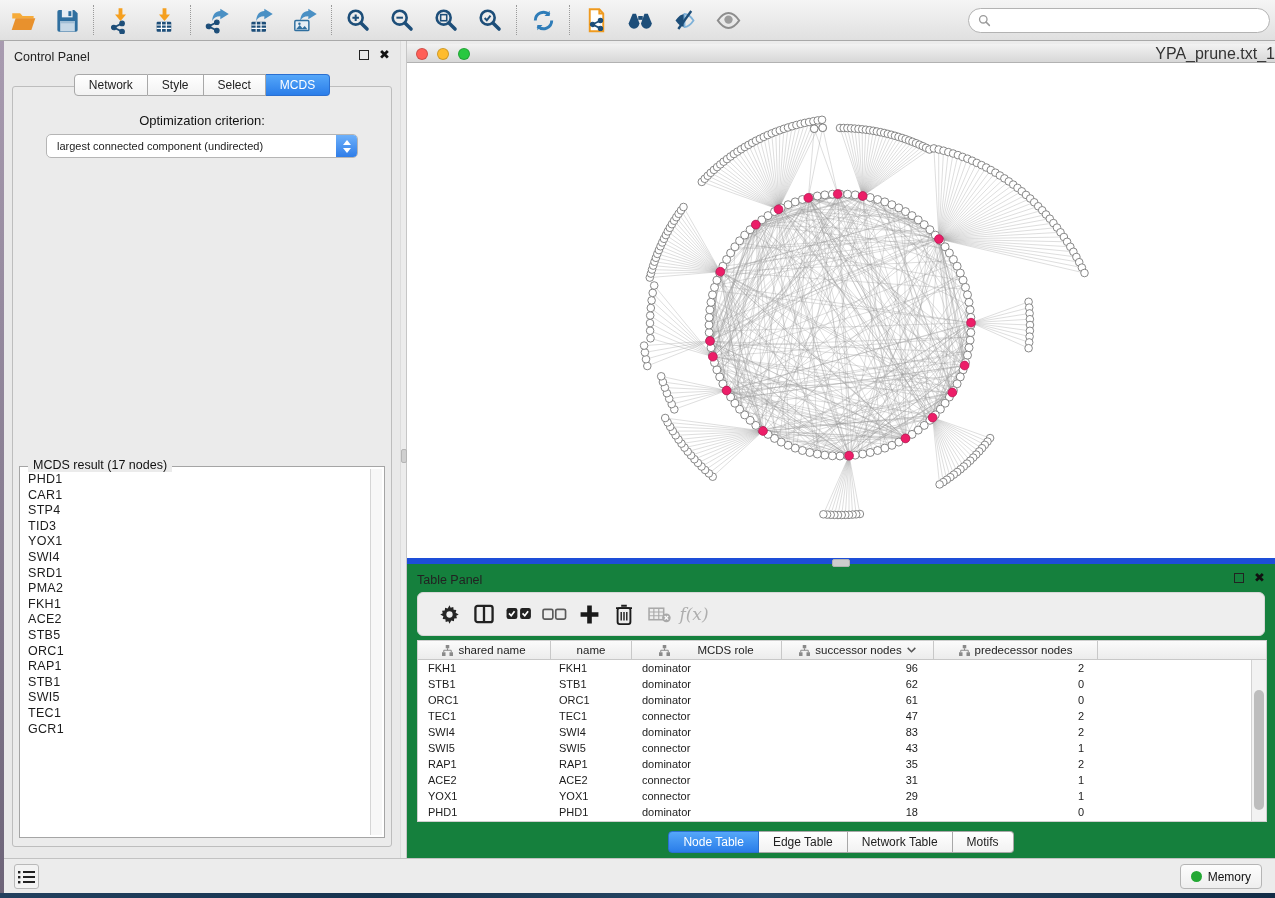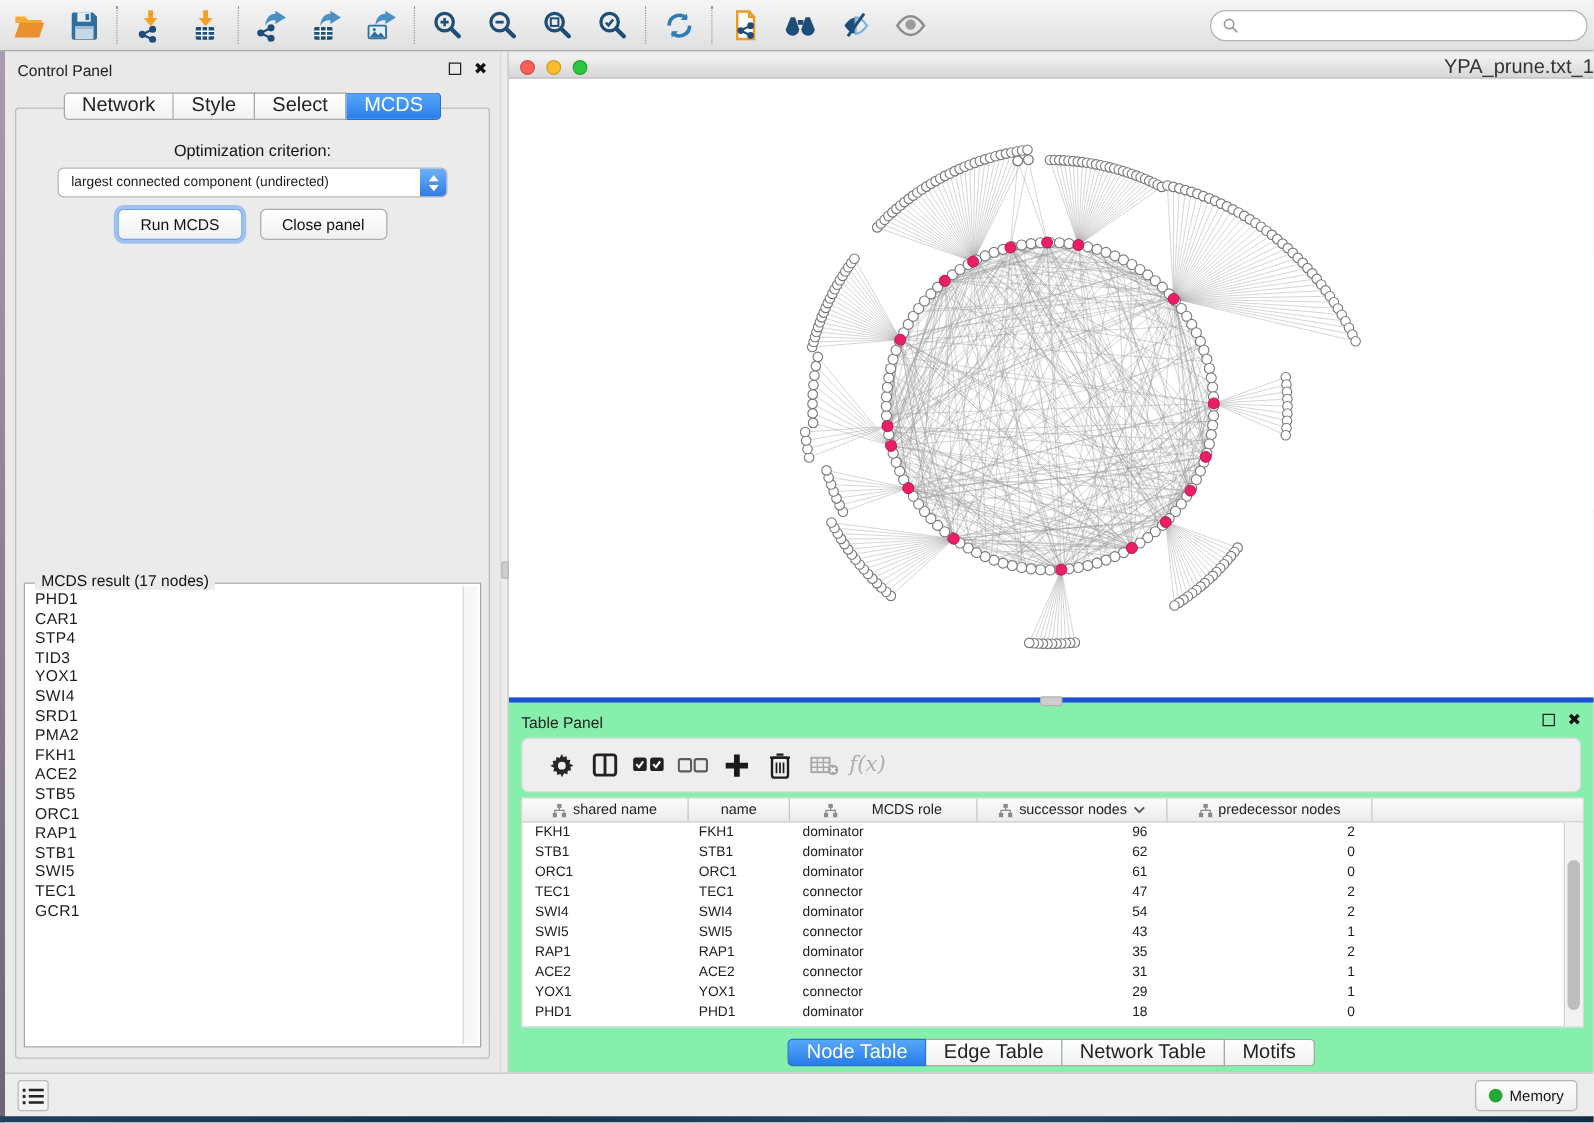--- a/index.html
+++ b/index.html
@@ -23,21 +23,21 @@
 
   
   .control-panel { position:absolute; left:4px; top:41px; width:396px; height:817px; background:#e9e9e9; }
   .cp-titlerow { position:relative; height:32px; }
   .panel-title { position:absolute; left:10px; top:9px; font-size:12.5px; color:#222; }
   .panel-btns { position:absolute; right:10px; top:9px; display:flex; gap:10px; align-items:center; }
   .float-glyph { width:10px; height:10px; border:1.6px solid #222; }
   .close-glyph { font-size:13px; font-weight:700; color:#111; line-height:10px; }
 
   .cp-tabs { position:absolute; top:33px; left:0; right:0; display:flex; justify-content:center; z-index:3; }
-  .seg-tab { height:22px; padding:0 14px; font-size:16px; display:flex; align-items:center;
+  .seg-tab { height:22px; padding:0 14px; font-size:12px; display:flex; align-items:center;
     background:linear-gradient(#ffffff,#f2f2f2); border:1px solid #a8a8a8; border-left:none; color:#222; cursor:default; }
   .seg-tab:first-child { border-left:1px solid #a8a8a8; border-radius:4px 0 0 4px; }
   .seg-tab:last-child { border-radius:0 4px 4px 0; }
   .seg-tab.active { background:linear-gradient(#55a7f9,#2a7de9); color:#fff; border-color:#2a6fd0; }
 
   .cp-content { position:absolute; left:8px; right:8px; top:45px; bottom:11px;
     background:#ebebeb; border:1px solid #bdbdbd; border-radius:3px; }
   .opt-label { position:absolute; top:26px; left:0; right:0; text-align:center; font-size:13px; color:#111; }
   .dropdown { position:absolute; left:33px; top:47px; width:312px; height:24px; background:#fff;
     border:1px solid #b5b5b5; border-radius:5px; display:flex; align-items:center; cursor:default; }
@@ -67,21 +67,21 @@
   .right-area { position:absolute; left:407px; top:41px; right:0; height:817px; }
   .net-titlebar { margin-top:3px; height:19px; background:linear-gradient(#f2f2f2,#d7d7d7);
     border-bottom:1px solid #b2b2b2; position:relative; }
   .traffic { position:absolute; left:9px; top:4px; display:flex; gap:9px; }
   .light { width:12px; height:12px; border-radius:50%; border:0.5px solid rgba(0,0,0,.18); }
   .net-title { text-align:right; font-size:16px; line-height:19px; color:#333; }
   .net-canvas { height:495px; background:#fff; position:relative; }
   .net-canvas svg { position:absolute; inset:0; }
 
   
-  .table-panel { position:absolute; top:517px; left:0; right:0; bottom:0; background:#86efac; border-top:4px solid #1d4ed8; }
+  .table-panel { position:absolute; top:517px; left:0; right:0; bottom:0; background:#15803d; border-top:6px solid #1d4ed8; }
   .h-handle { position:absolute; top:-5px; left:calc(50% - 9px); width:18px; height:8px;
     background:#cdcdcd; border:1px solid #b2b2b2; border-radius:2px; z-index:5; }
   .tp-titlerow { position:relative; height:26px; }
   .tp-toolbar { margin:2px 10px 0 10px; height:44px; background:#eeeeee; border:1px solid #d7d7d7;
     border-radius:6px; display:flex; align-items:center; padding-left:18px; gap:9px; }
   .tp-tool { display:flex; align-items:center; justify-content:center; width:26px; height:26px; cursor:default; }
   .fx-glyph { font-family:"DejaVu Serif",serif; font-style:italic; font-size:17px; color:#a8a8a8; }
 
   .tp-table { position:absolute; left:10px; right:8px; top:76px; bottom:36px; background:#fff; border:1px solid #cfcfcf; }
   .thead { display:flex; height:19px; background:linear-gradient(#fbfbfb,#ececec); border-bottom:1px solid #c8c8c8; }
@@ -289,24 +289,20 @@
       <div class="seg-tab active">MCDS</div>
     </div>
   <div class="cp-content">
     <div class="opt-label">Optimization criterion:</div>
     <div class="dropdown">
       <span class="dd-value">largest connected component (undirected)</span>
       <span class="dd-stepper">
           <span class="tri-up"></span>
           <span class="tri-dn"></span>
         </span>
-    </div>
-    <div class="btn-row">
-      <button class="push-btn focused">Run MCDS</button>
-      <button class="push-btn">Close panel</button>
     </div>
     <div class="mcds-fieldset">
       <span class="mcds-legend">MCDS result (17 nodes)</span>
       <div class="mcds-list" id="mcds-list">
           <div class="mcds-item">PHD1</div>
           <div class="mcds-item">CAR1</div>
           <div class="mcds-item">STP4</div>
           <div class="mcds-item">TID3</div>
           <div class="mcds-item">YOX1</div>
           <div class="mcds-item">SWI4</div>
@@ -1400,21 +1396,21 @@
             <div class="td" style="width: 133px; padding-left: 10px; padding-right: 0px;">TEC1</div>
             <div class="td" style="width: 81px; padding-left: 8px; padding-right: 0px;">TEC1</div>
             <div class="td" style="width: 150px; padding-left: 10px; padding-right: 0px;">connector</div>
             <div class="td num" style="width: 152px; padding-left: 0px; padding-right: 16px;">47</div>
             <div class="td num" style="width: 164px; padding-left: 0px; padding-right: 14px;">2</div>
           </div>
           <div class="tr">
             <div class="td" style="width: 133px; padding-left: 10px; padding-right: 0px;">SWI4</div>
             <div class="td" style="width: 81px; padding-left: 8px; padding-right: 0px;">SWI4</div>
             <div class="td" style="width: 150px; padding-left: 10px; padding-right: 0px;">dominator</div>
-            <div class="td num" style="width: 152px; padding-left: 0px; padding-right: 16px;">54</div>
+            <div class="td num" style="width: 152px; padding-left: 0px; padding-right: 16px;">83</div>
             <div class="td num" style="width: 164px; padding-left: 0px; padding-right: 14px;">2</div>
           </div>
           <div class="tr">
             <div class="td" style="width: 133px; padding-left: 10px; padding-right: 0px;">SWI5</div>
             <div class="td" style="width: 81px; padding-left: 8px; padding-right: 0px;">SWI5</div>
             <div class="td" style="width: 150px; padding-left: 10px; padding-right: 0px;">connector</div>
             <div class="td num" style="width: 152px; padding-left: 0px; padding-right: 16px;">43</div>
             <div class="td num" style="width: 164px; padding-left: 0px; padding-right: 14px;">1</div>
           </div>
           <div class="tr">

